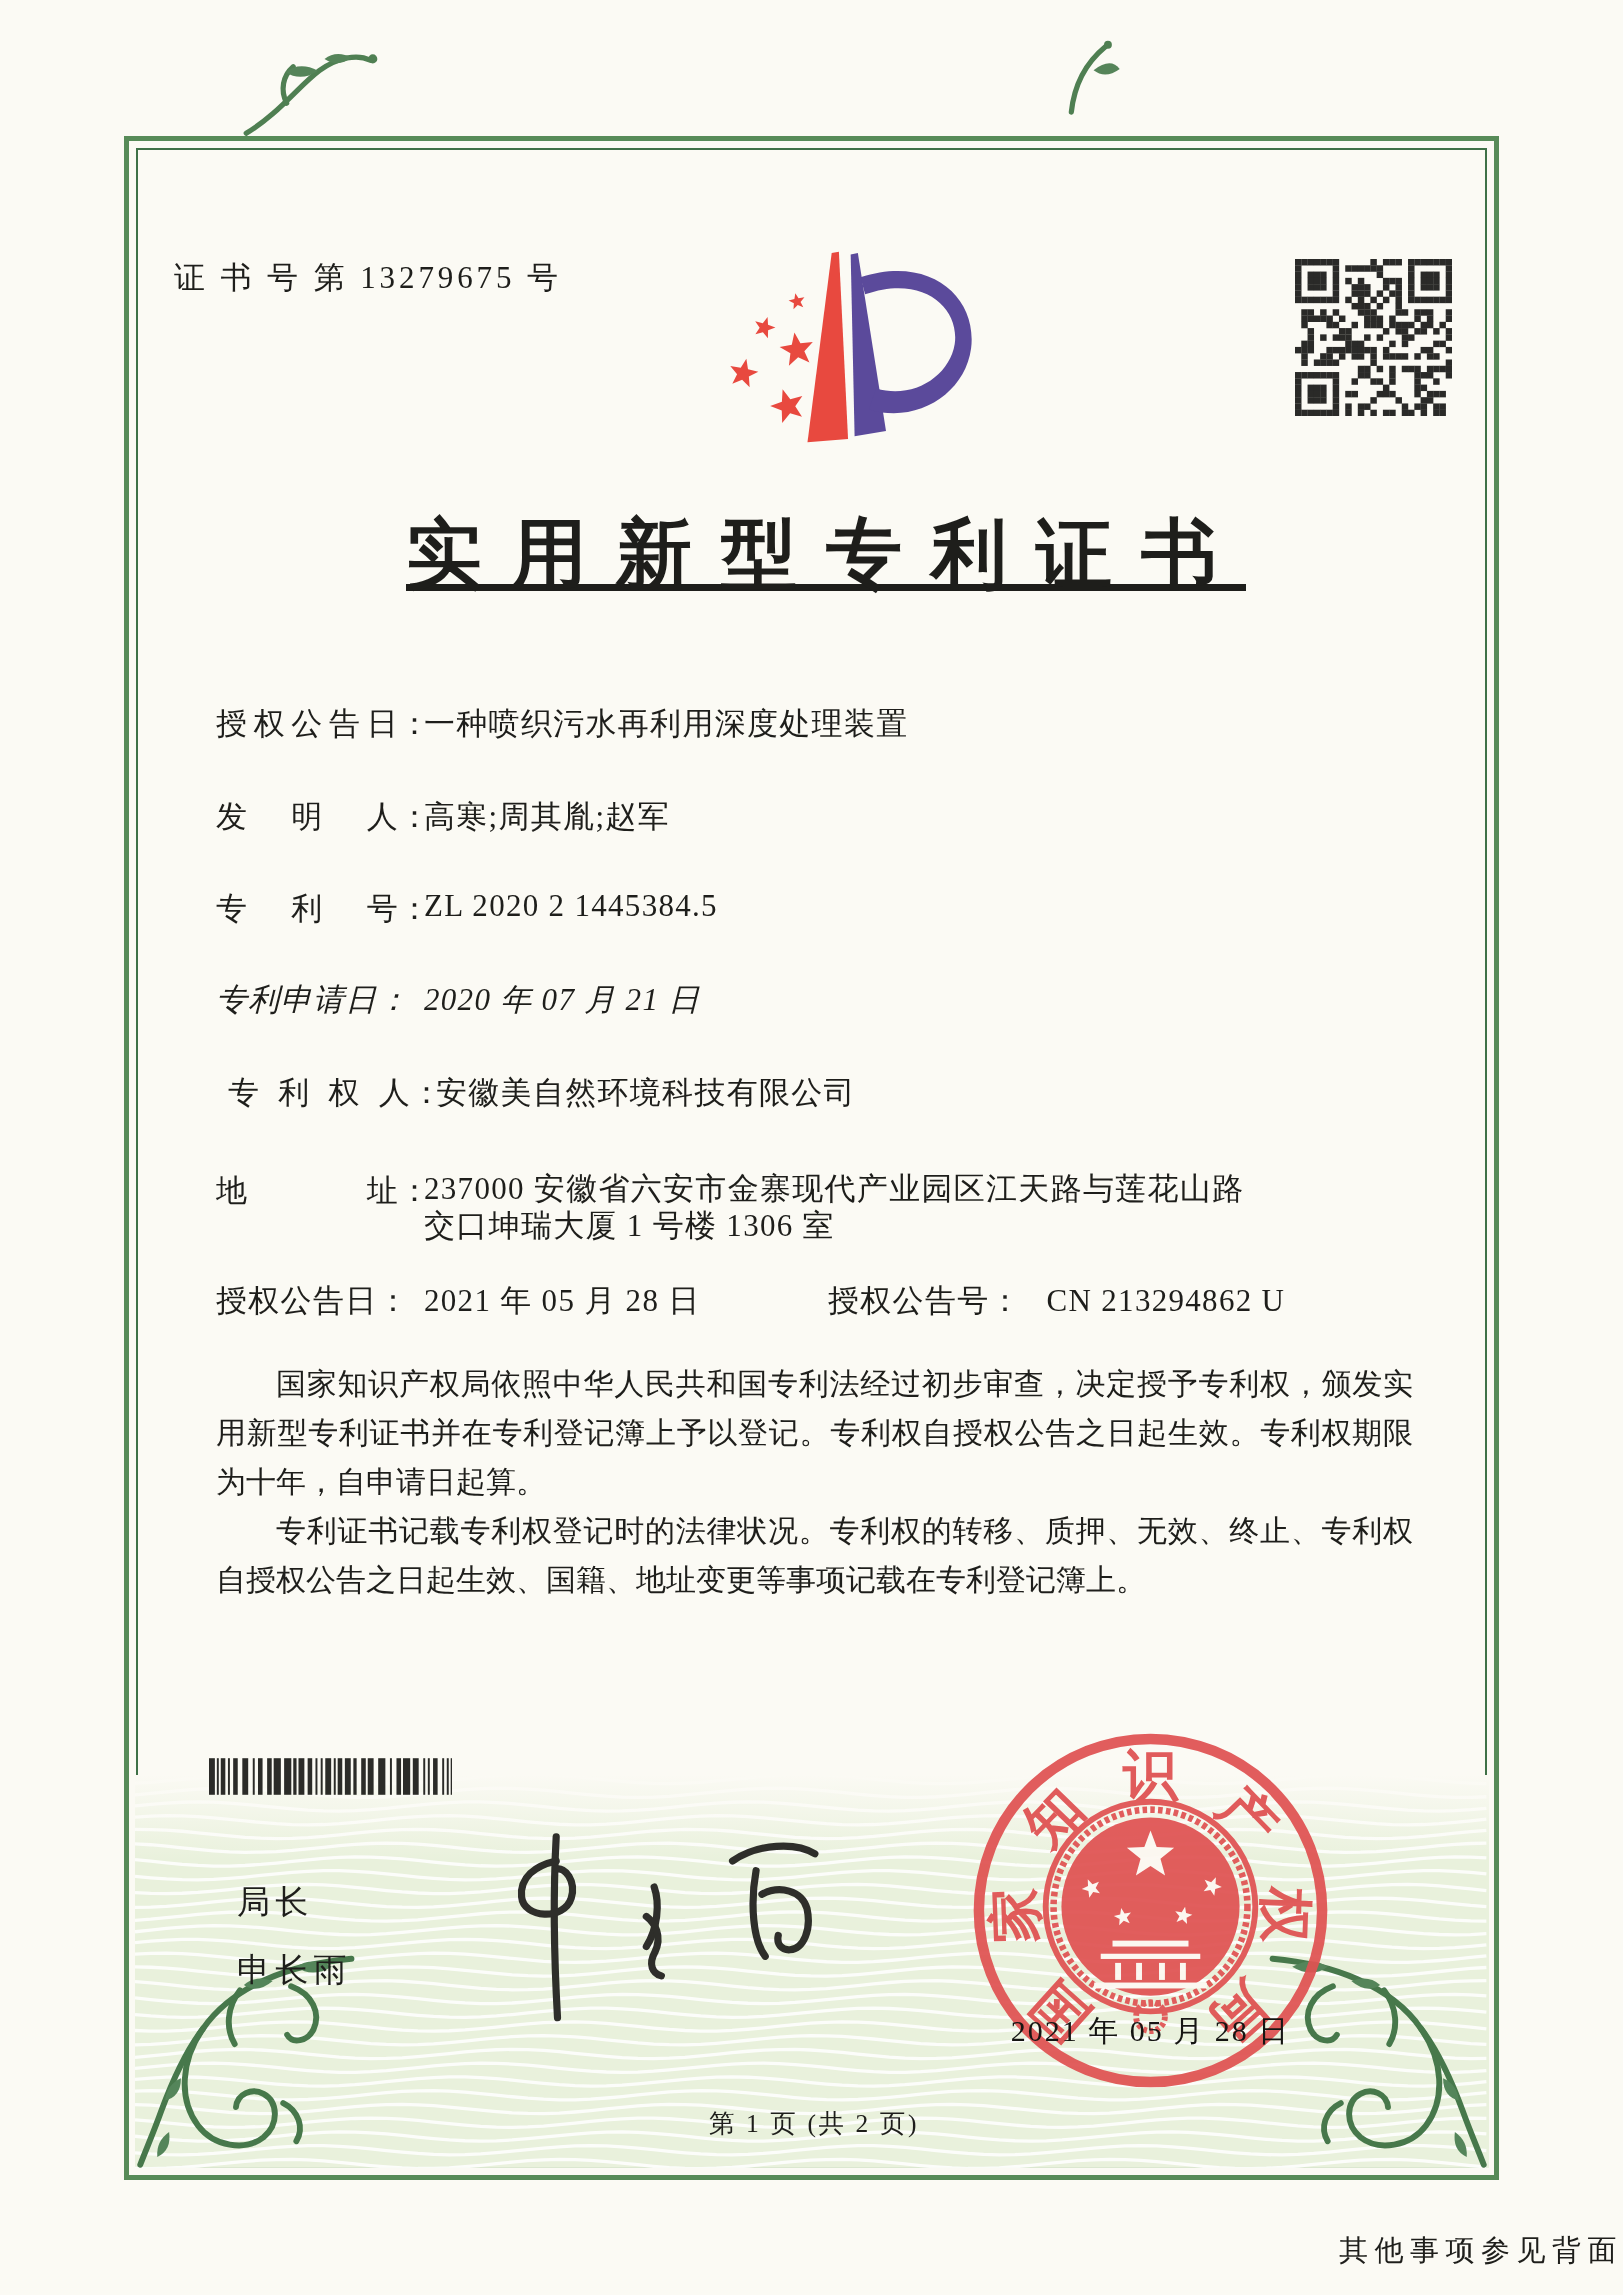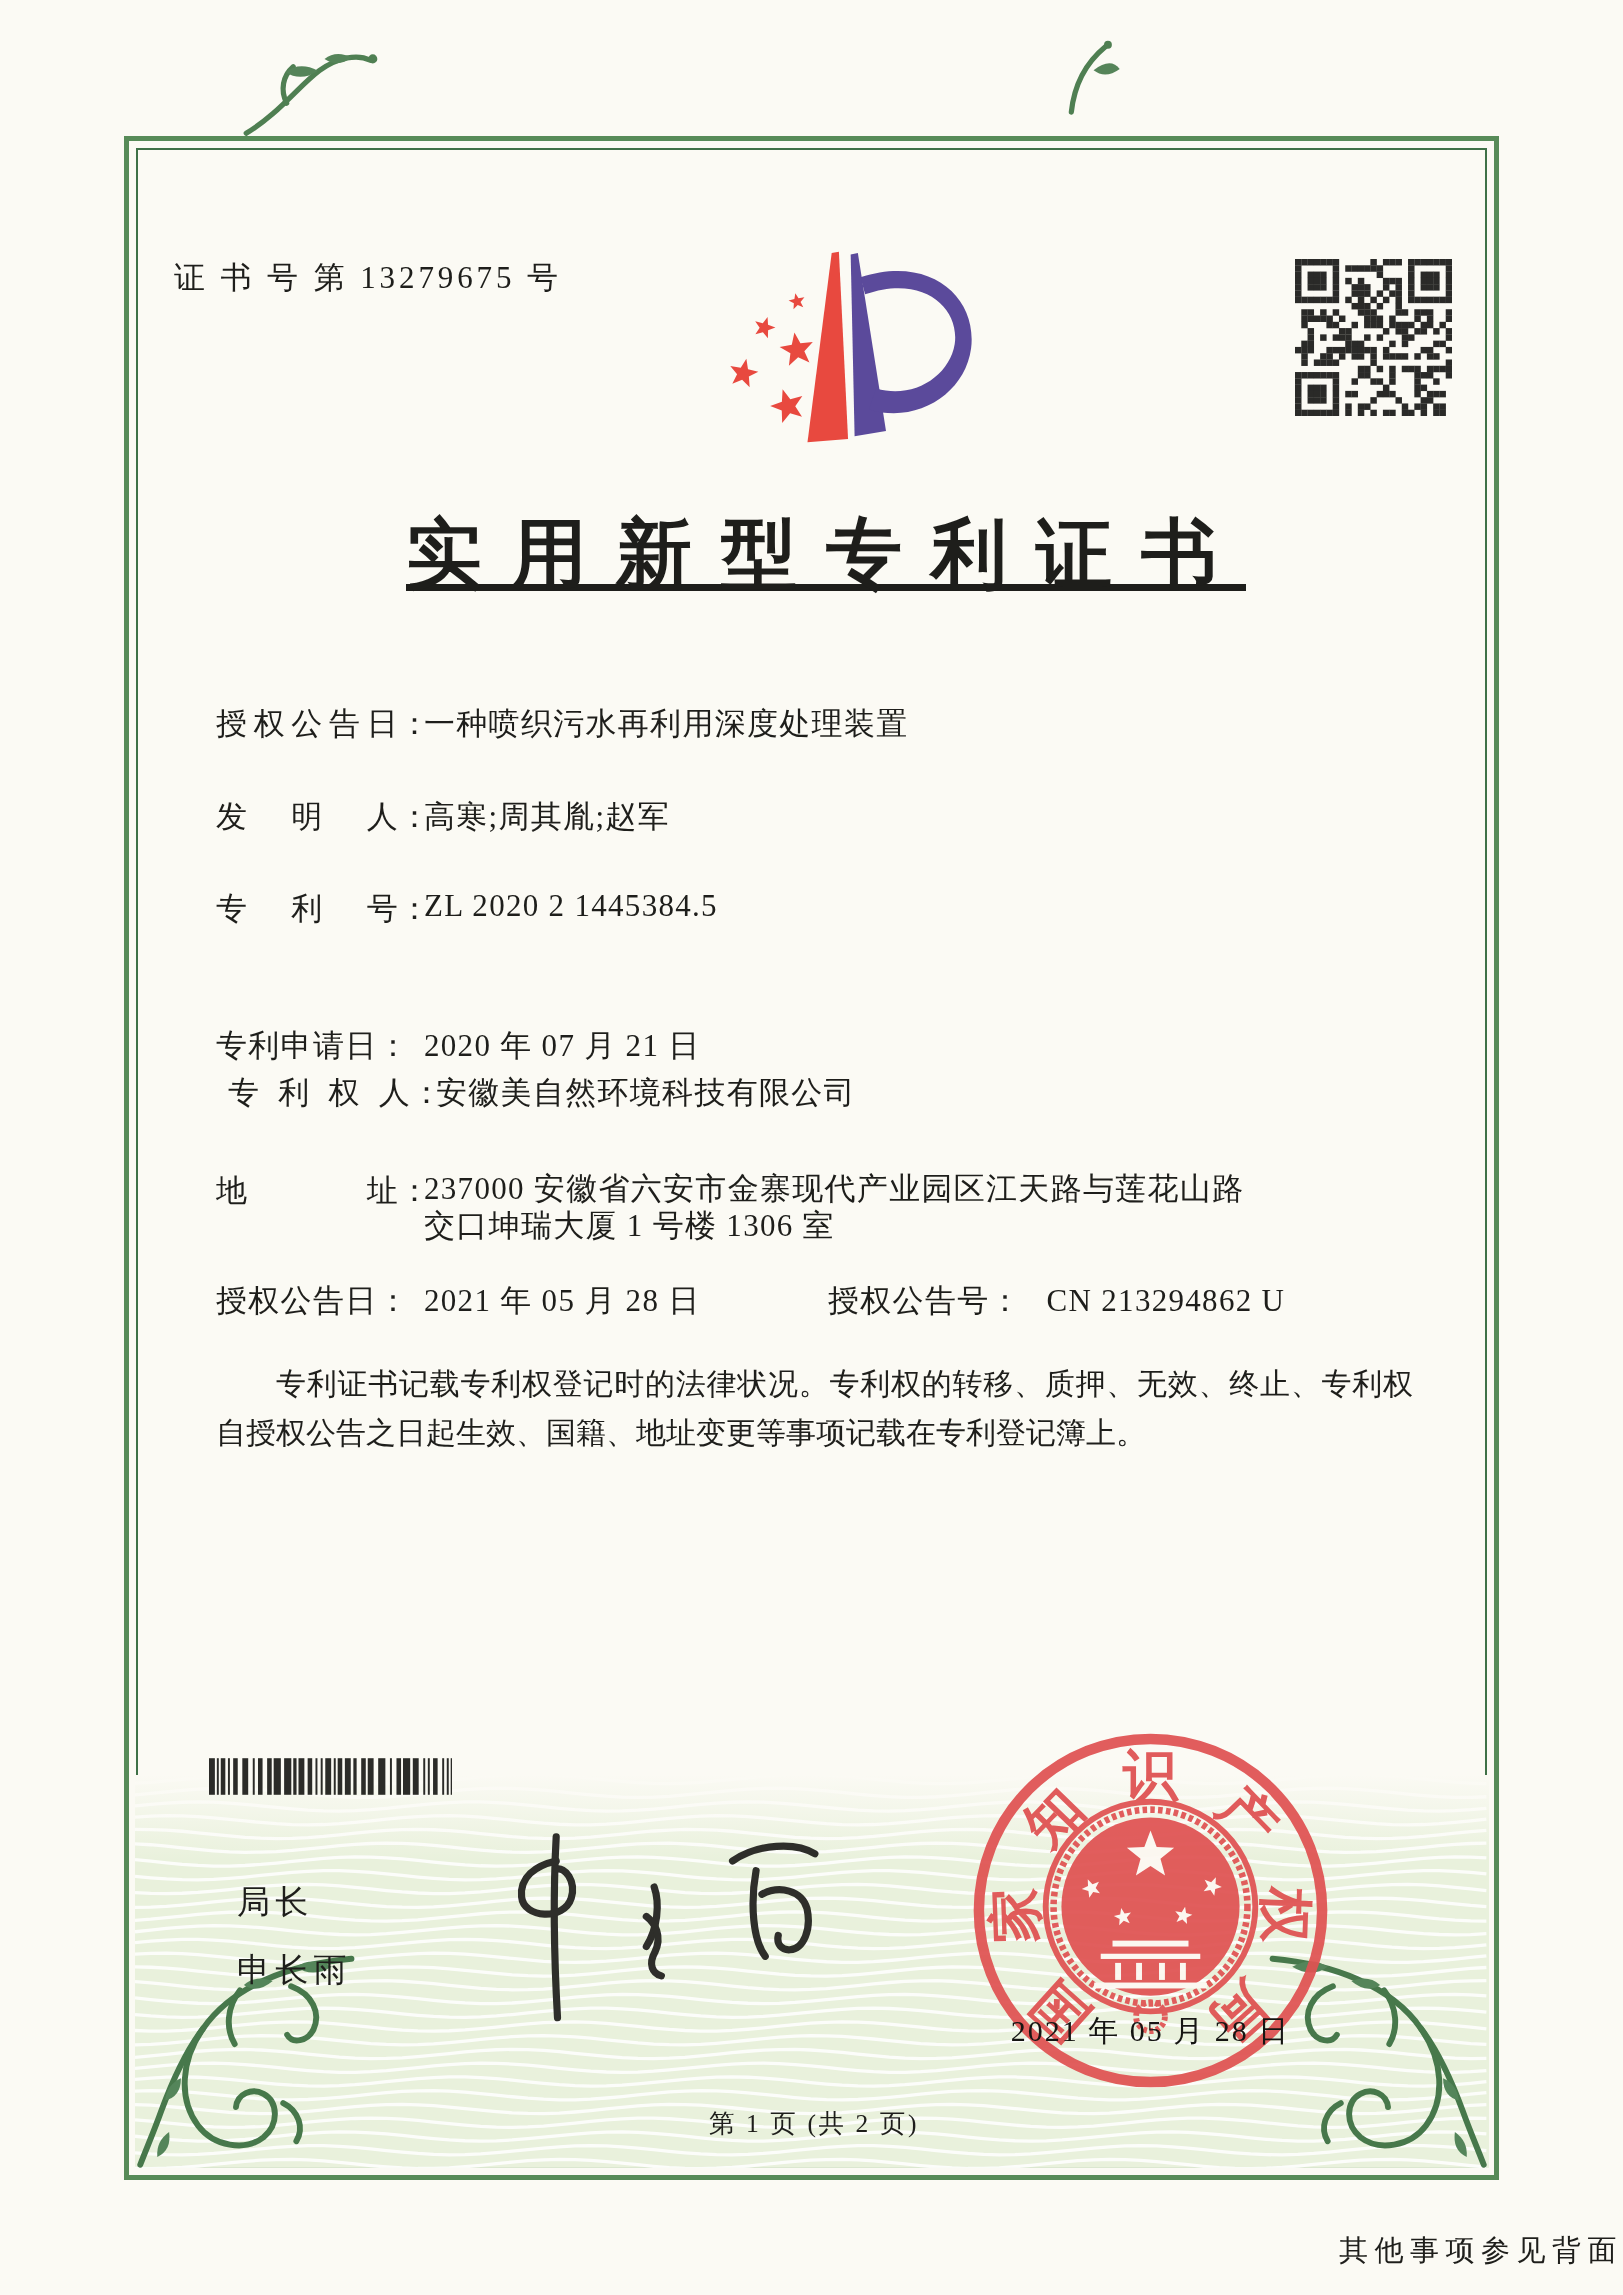--- a/index.html
+++ b/index.html
@@ -471,21 +471,21 @@
   <span class="rowval">一种喷织污水再利用深度处理装置</span>
 </div>
 <div class="abs row" style="top:796px;">
   <span class="jl">发明人</span><span>：</span>
   <span class="rowval">高寒;周其胤;赵军</span>
 </div>
 <div class="abs row" style="top:888px;">
   <span class="jl">专利号</span><span>：</span>
   <span class="rowval">ZL 2020 2 1445384.5</span>
 </div>
-<div class="abs row" style="top:1025px;">
+<div class="abs row" style="top:979px;font-style:italic;">
   <span class="jl-auto">专利申请日</span><span>：</span>
   <span class="rowval">2020 年 07 月 21 日</span>
 </div>
 <div class="abs row" style="top:1072px;margin-left:12px;">
   <span class="jl">专利权人</span><span>：</span>
   <span class="rowval">安徽美自然环境科技有限公司</span>
 </div>
 <div class="abs row" style="top:1170px;">
   <span class="jl">地址</span><span>：</span>
   <span class="rowval-wrap">237000 安徽省六安市金寨现代产业园区江天路与莲花山路交口坤瑞大厦 1 号楼 1306 室</span>
@@ -493,20 +493,21 @@
 <div class="abs row" style="top:1280px;">
   <span class="jl-auto">授权公告日</span><span>：</span>
   <span class="rowval">2021 年 05 月 28 日</span>
   <span class="grant2">
     <span class="jl-auto">授权公告号</span><span>：</span>
     <span style="margin-left:15.7px;">CN 213294862 U</span>
   </span>
 </div>
 
 <div class="abs body-text">
+  <p>国家知识产权局依照中华人民共和国专利法经过初步审查，决定授予专利权，颁发实用新型专利证书并在专利登记簿上予以登记。专利权自授权公告之日起生效。专利权期限为十年，自申请日起算。</p>
   <p>专利证书记载专利权登记时的法律状况。专利权的转移、质押、无效、终止、专利权自授权公告之日起生效、国籍、地址变更等事项记载在专利登记簿上。</p>
 </div>
 
 <svg id="barcode" class="abs z5" style="left:209px;top:1758px;" width="243" height="37" viewBox="0 0 372 56">
     <rect x="0" y="0" width="9" height="56" fill="#2b2b28"></rect>
     <rect x="12" y="0" width="3" height="56" fill="#2b2b28"></rect>
     <rect x="18" y="0" width="7" height="56" fill="#2b2b28"></rect>
     <rect x="29" y="0" width="3" height="56" fill="#2b2b28"></rect>
     <rect x="37" y="0" width="7" height="56" fill="#2b2b28"></rect>
     <rect x="51" y="0" width="9" height="56" fill="#2b2b28"></rect>

